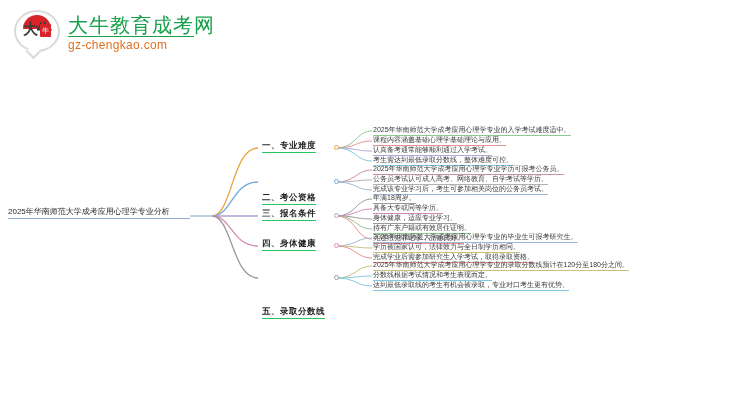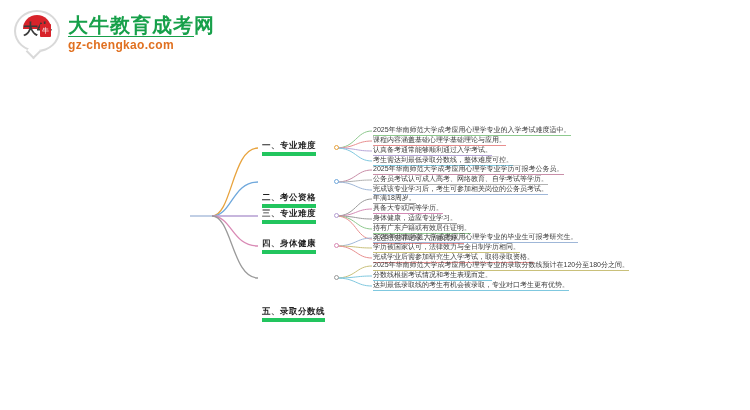--- a/index.html
+++ b/index.html
@@ -35,45 +35,45 @@
     color:#3b3b3b; font-size:15px; line-height:14px; font-weight:700;
     text-align:center; letter-spacing:-1px;
   }
   #logo .seal {
     position:absolute; left:26px; top:14px; width:11px; height:13px;
     background:#d8232a; color:#fff; font-size:7px; line-height:13px; text-align:center;
     border-radius:1px;
   }
   #logo .brand {
     position:absolute; left:54px; top:4px;
-    color:#17a04a; font-size:20px; font-weight:700; letter-spacing:1px;
+    color:#17a04a; font-size:20px; font-weight:400; letter-spacing:1px;
     white-space:nowrap;
   }
   #logo .rule {
     position:absolute; left:54px; top:28px; width:126px; height:1px; background:#17a04a;
   }
   #logo .url {
     position:absolute; left:54px; top:30px;
-    color:#e07020; font-size:12px; font-weight:700; letter-spacing:0.3px;
+    color:#e07020; font-size:12px; font-weight:400; letter-spacing:0.3px;
     white-space:nowrap;
   }
 
   
   #map { position:absolute; left:0; top:0; width:750px; height:410px; }
   svg.links { position:absolute; left:0; top:0; width:750px; height:410px; }
 
   .node { position:absolute; white-space:nowrap; }
 
   .root-label {
     font-size:8px; color:#2b2b2b; line-height:10px;
     border-bottom:1px solid #8fa8cf; padding-bottom:1px;
   }
   .branch-label {
     font-size:8.5px; color:#1f1f1f; font-weight:700; line-height:11px;
-    border-bottom:4px solid #22c55e; padding-bottom:1px; letter-spacing:0.5px;
+    border-bottom:1px solid #22c55e; padding-bottom:1px; letter-spacing:0.5px;
   }
   .leaf-label {
     font-size:7px; color:#3a3a3a; line-height:9px;
     padding-bottom:1px; border-bottom:1px solid #ccc;
   }
   .dot {
     position:absolute; width:5px; height:5px; border-radius:50%;
     background:#fff; border:1.2px solid #999;
   }
 </style>
@@ -123,28 +123,29 @@
 
       <path d="M336,246 C356,246 356,238 372,238" stroke="#9fb7d8" stroke-width="1" fill="none"></path>
       <path d="M336,246 C356,246 356,248 372,248" stroke="#c9c07a" stroke-width="1" fill="none"></path>
       <path d="M336,246 C356,246 356,258 372,258" stroke="#e88f8f" stroke-width="1" fill="none"></path>
 
       <path d="M336,278 C356,278 356,266 372,266" stroke="#c9c07a" stroke-width="1" fill="none"></path>
       <path d="M336,278 C356,278 356,276 372,276" stroke="#7fc8df" stroke-width="1" fill="none"></path>
       <path d="M336,278 C356,278 356,286 372,286" stroke="#7fc8df" stroke-width="1" fill="none"></path>
     </svg>
 
+    <div class="node root-label" style="left:8px; top:207px; width:182px;">2025年华南师范大学成考应用心理学专业分析</div>
 
     <div class="node branch-label" style="left:262px; top:140px;">一、专业难度</div>
     <div class="dot" style="left:334px; top:145px; border-color:#e8a33d;"></div>
 
     <div class="node branch-label" style="left:262px; top:192px;">二、考公资格</div>
     <div class="dot" style="left:334px; top:179px; border-color:#6fa8dc;"></div>
 
-    <div class="node branch-label" style="left:262px; top:208px;">三、专业难度</div>
+    <div class="node branch-label" style="left:262px; top:208px;">三、报名条件</div>
     <div class="dot" style="left:334px; top:213px; border-color:#b59ed2;"></div>
 
     <div class="node branch-label" style="left:262px; top:238px;">四、身体健康</div>
     <div class="dot" style="left:334px; top:243px; border-color:#d98ab5;"></div>
 
     <div class="node branch-label" style="left:262px; top:270px;margin-top:36px;">五、录取分数线</div>
     <div class="dot" style="left:334px; top:275px; border-color:#9a9a9a;"></div>
 
     <div class="node leaf-label" style="left:373px; top:125px; border-color:#8ec98e;">2025年华南师范大学成考应用心理学专业的入学考试难度适中。</div>
     <div class="node leaf-label" style="left:373px; top:135px; border-color:#e88f8f;">课程内容涵盖基础心理学基础理论与应用。</div>

